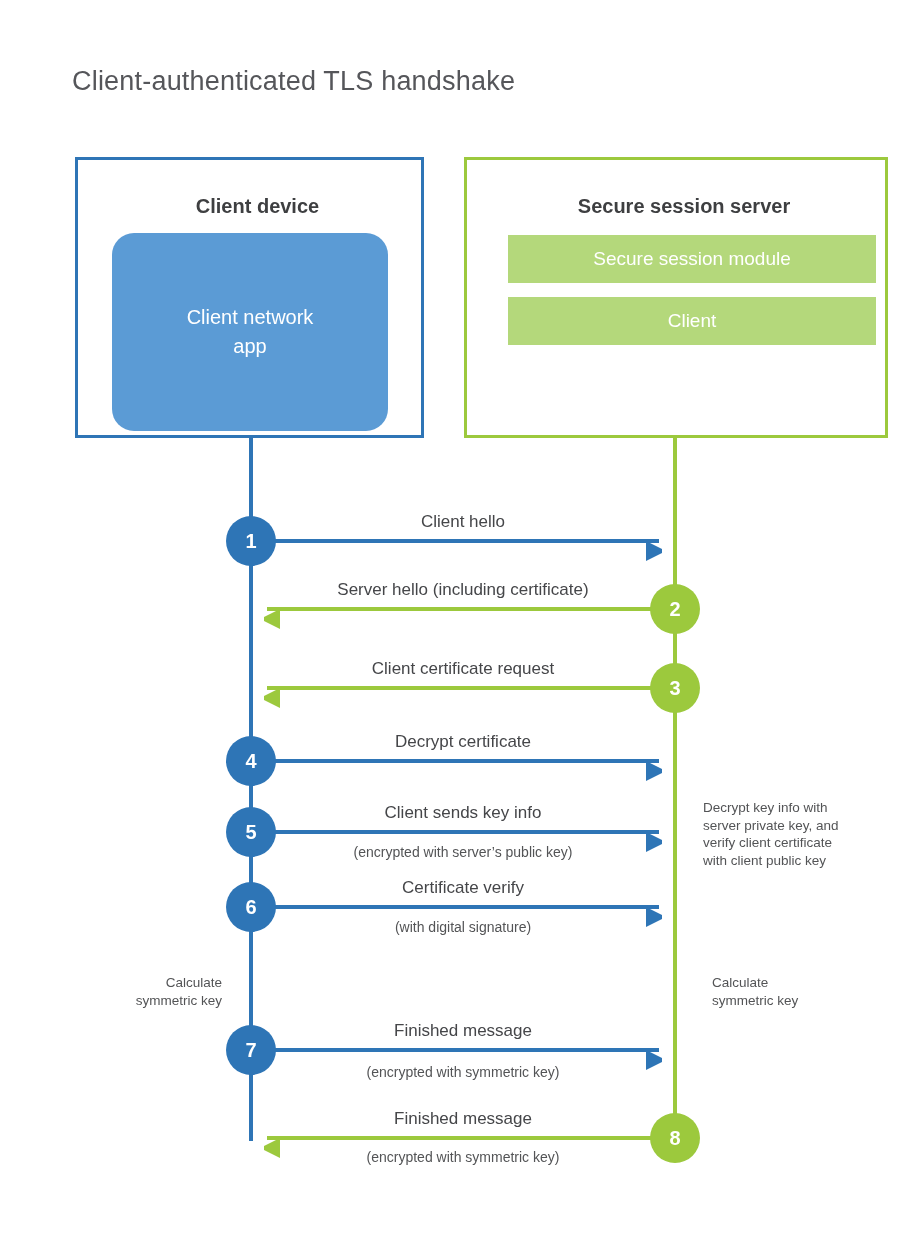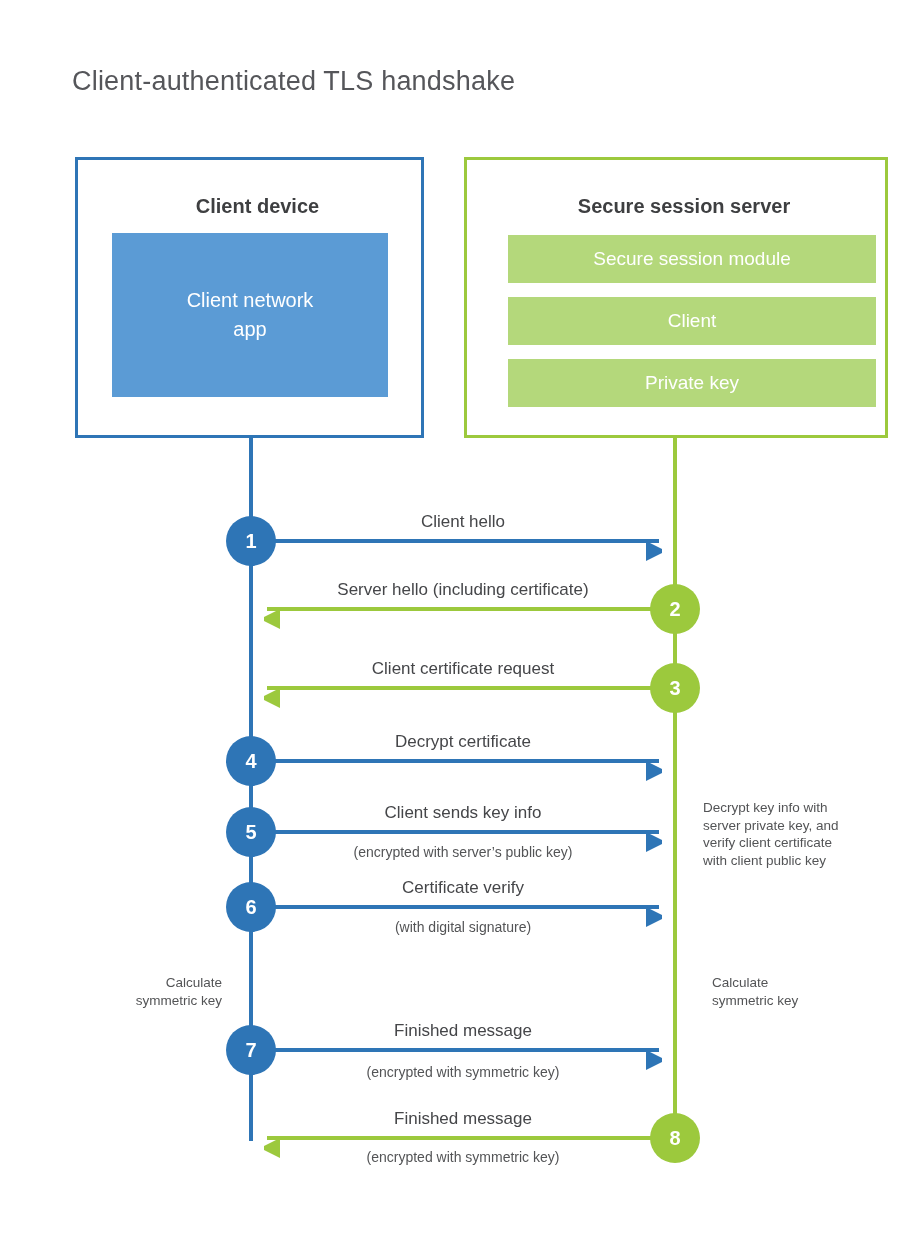--- a/index.html
+++ b/index.html
@@ -18,23 +18,23 @@
 
   
   .actor-box { position:absolute; background:#ffffff; }
   .client-box { left:41px; top:123px; width:349px; height:281px; border:3px solid #2e75b6; }
   .server-box { left:430px; top:123px; width:424px; height:281px; border:3px solid #9cc93d; }
   .actor-title {
     position:absolute; left:0; top:25px; width:100%;
     text-align:center; font-size:20px; font-weight:700; color:#3e3f41;
   }
   .app-box {
-    position:absolute; left:78px; top:199px; width:276px; height:164px;
+    position:absolute; left:78px; top:199px; width:276px; height:198px;
     background:#5b9bd5; display:flex; align-items:center; justify-content:center;
-    color:#ffffff; font-size:20px; text-align:center; white-space:pre-line; line-height:1.45;
+    color:#ffffff; font-size:20px; text-align:center; white-space:pre-line; line-height:1.45;border-radius:22px;
   }
   .module-bar {
     position:absolute; left:474px; width:368px; height:48px;
     background:#b4d87b; display:flex; align-items:center; justify-content:center;
     color:#ffffff; font-size:19px; text-align:center;
   }
 
   
   .lifeline { position:absolute; width:4px; }
   .lifeline.blue  { left:215px; top:404px; height:703px; background:#2e75b6; }
@@ -89,21 +89,20 @@
     <div class="actor-title">Client device</div>
   </div>
   <div class="app-box">Client network
 app</div>
 
   <div class="actor-box server-box">
     <div class="actor-title">Secure session server</div>
   </div>
   <div class="module-bar" style="top:201px">Secure session module</div>
   <div class="module-bar" style="top:263px">Client</div>
-  <div class="module-bar" style="top:325px">Private key</div>
 
   <div class="lifeline blue"></div>
   <div class="lifeline green"></div>
 
   <div class="arrow blue right" style="left:217px;top:505px;width:408px">
       <span class="head"></span>
     </div>
   <div class="circle blue" style="left:192px;top:482px">
       <span>1</span>
     </div>

